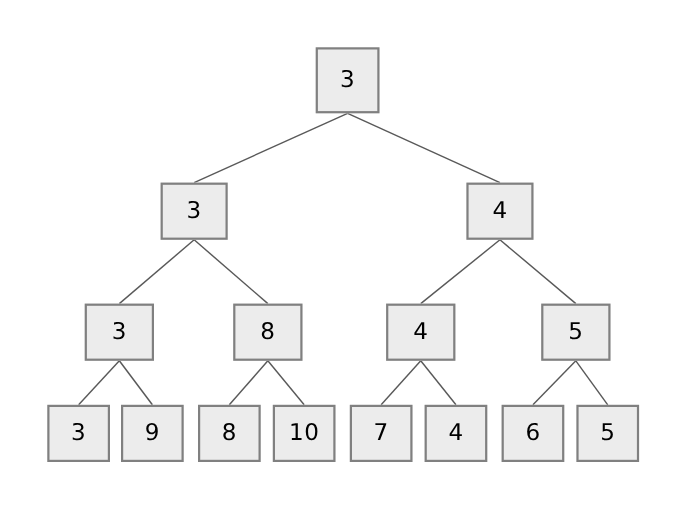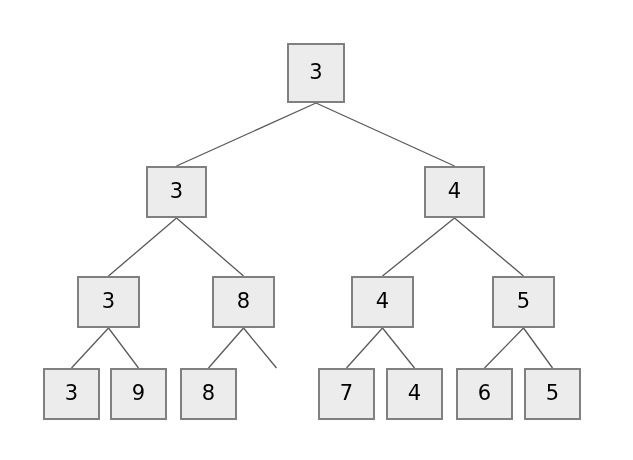--- a/index.html
+++ b/index.html
@@ -96,20 +96,23 @@
       </div>
       <div class="tree-node" style="left: 43px; top: 368px; width: 57px; height: 52px; background: rgb(236, 236, 236); border-color: rgb(128, 128, 128); color: rgb(0, 0, 0);">
         <span class="node-label">3</span>
       </div>
       <div class="tree-node" style="left: 110px; top: 368px; width: 57px; height: 52px; background: rgb(236, 236, 236); border-color: rgb(128, 128, 128); color: rgb(0, 0, 0);">
         <span class="node-label">9</span>
       </div>
       <div class="tree-node" style="left: 180px; top: 368px; width: 57px; height: 52px; background: rgb(236, 236, 236); border-color: rgb(128, 128, 128); color: rgb(0, 0, 0);">
         <span class="node-label">8</span>
       </div>
+      <div class="tree-node" style="left: 248px; top: 368px; width: 57px; height: 52px; background: rgb(236, 236, 236); border-color: rgb(128, 128, 128); color: rgb(0, 0, 0);">
+        <span class="node-label">10</span>
+      </div>
       <div class="tree-node" style="left: 318px; top: 368px; width: 57px; height: 52px; background: rgb(236, 236, 236); border-color: rgb(128, 128, 128); color: rgb(0, 0, 0);">
         <span class="node-label">7</span>
       </div>
       <div class="tree-node" style="left: 386px; top: 368px; width: 57px; height: 52px; background: rgb(236, 236, 236); border-color: rgb(128, 128, 128); color: rgb(0, 0, 0);">
         <span class="node-label">4</span>
       </div>
       <div class="tree-node" style="left: 456px; top: 368px; width: 57px; height: 52px; background: rgb(236, 236, 236); border-color: rgb(128, 128, 128); color: rgb(0, 0, 0);">
         <span class="node-label">6</span>
       </div>
       <div class="tree-node" style="left: 524px; top: 368px; width: 57px; height: 52px; background: rgb(236, 236, 236); border-color: rgb(128, 128, 128); color: rgb(0, 0, 0);">

